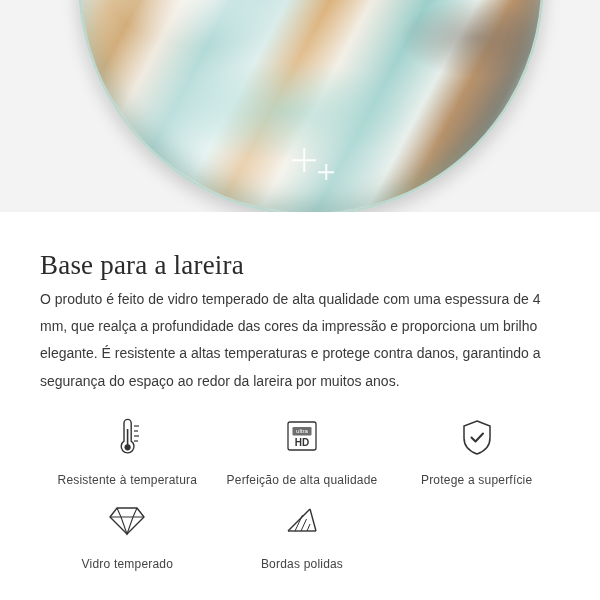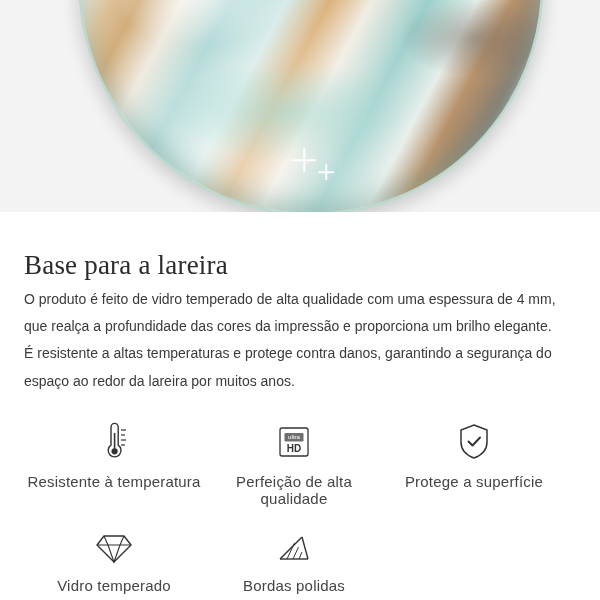--- a/index.html
+++ b/index.html
@@ -91,21 +91,21 @@
   }
   .sparkle:before { width: 24px; height: 1.5px; transform: translate(-50%,-50%); }
   .sparkle:after  { width: 1.5px; height: 24px; transform: translate(-50%,-50%); }
   .sparkle-1 { left: 292px; top: 148px; }
   .sparkle-2 { left: 318px; top: 164px; width: 16px; height: 16px; }
   .sparkle-2:before { width: 16px; }
   .sparkle-2:after { height: 16px; }
 
   
   .content {
-    padding: 20px 36px 0 24px;
+    padding: 20px 36px 0 40px;
   }
   .headline {
     font-family: "Liberation Serif", serif;
     font-size: 27px;
     line-height: 1.32;
     color: #2b2b2b;
     font-weight: 400;
     margin: 16px 0 0 0;
     letter-spacing: 0.2px;
   }
@@ -129,26 +129,26 @@
   .feature {
     display: flex;
     flex-direction: column;
     align-items: center;
     text-align: center;
   }
   .feature-icon {
     width: 46px;
     height: 46px;
     display: flex;
-    align-items: flex-end;
+    align-items: flex-start;
     justify-content: center;
     margin-bottom: 10px;
   }
   .feature-label {
-    font-size: 15px;
+    font-size: 12px;
     color: #444444;
     letter-spacing: 0.2px;
   }
   svg { display: block; }
 </style>
 </head>
 <body>
 
 <div class="page">
 

